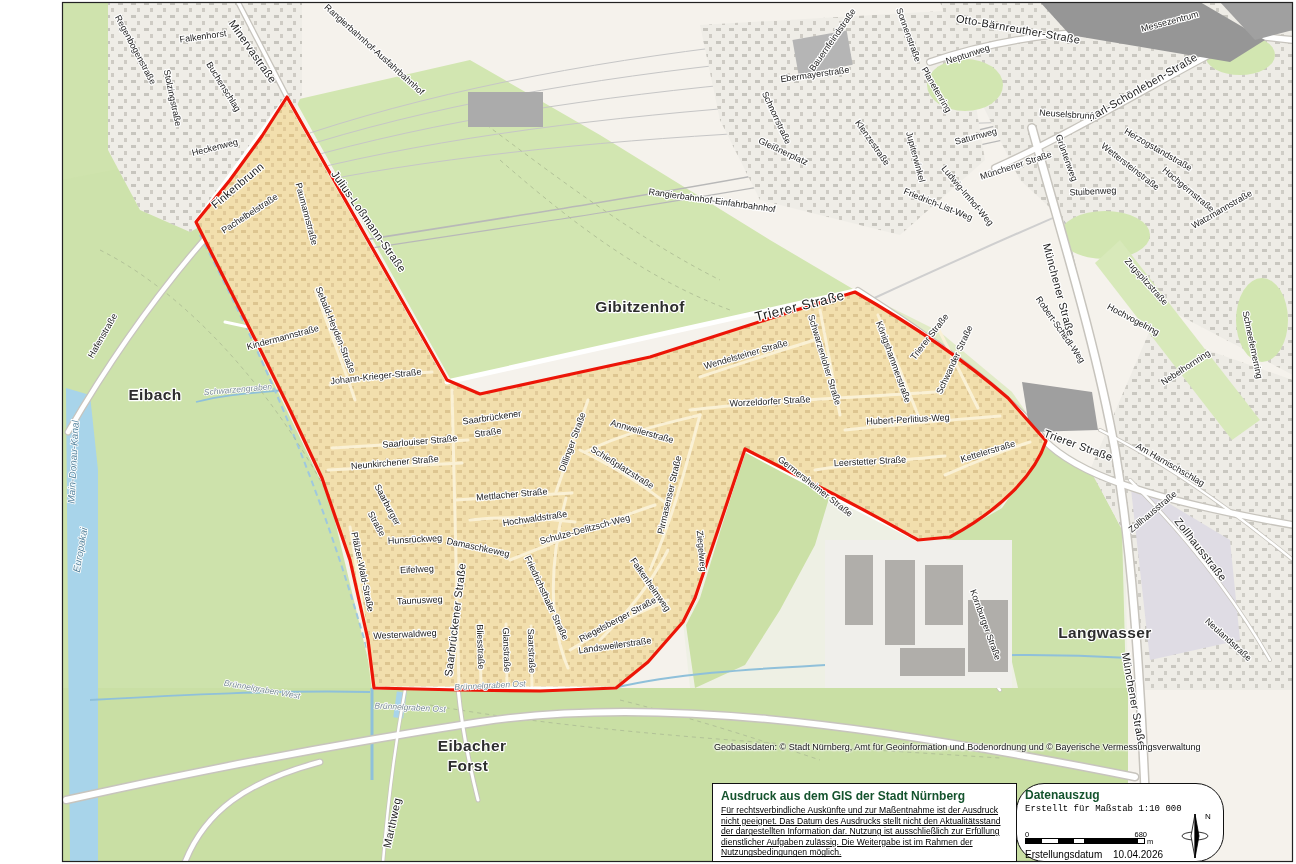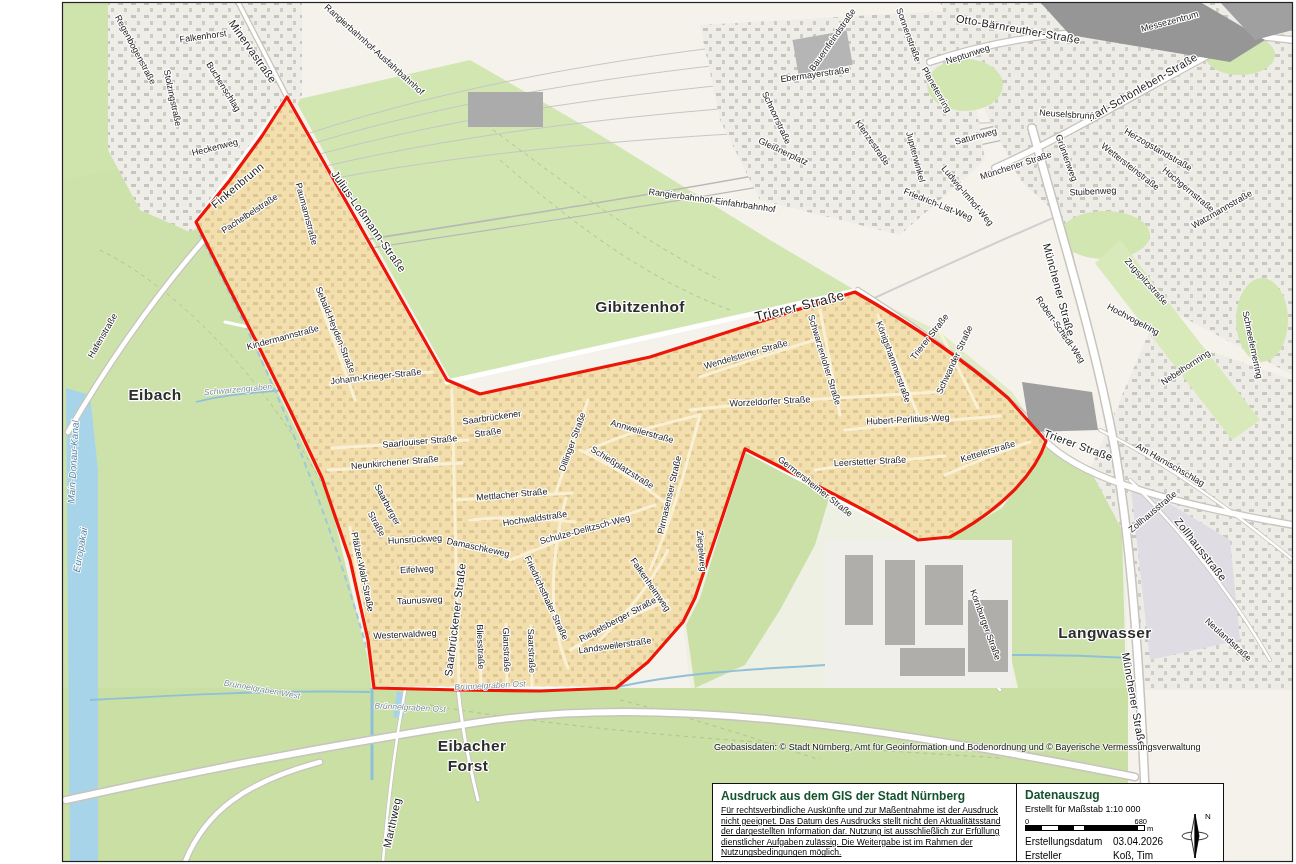--- a/index.html
+++ b/index.html
@@ -19,24 +19,24 @@
   text.sm {font-size:8.5px;font-style:italic;fill:#7c8d96;stroke-width:1.6px;}
 
   
   .attribution{position:absolute;left:714px;top:742px;width:580px;
     font-size:9px;line-height:11px;color:#111;
     text-shadow:0 0 2px #fff,0 0 2px #fff,0 0 3px #fff,1px 1px 2px #fff,-1px -1px 2px #fff;}
 
   
   .box{position:absolute;background:#fff;border:1.6px solid #111;box-sizing:border-box;}
   .box-disclaimer{left:712px;top:783px;width:305px;height:79px;padding:5px 8px;}
-  .box-data{left:1016px;top:783px;width:208px;height:79px;padding:4px 8px;}
+  .box-data{left:1016px;top:783px;width:208px;height:79px;padding:4px 8px;border-radius:28px;}
   .box-title{font-size:12px;font-weight:bold;color:#14532d;margin:0 0 2px 0;}
   .box-body{font-size:8.6px;line-height:10.6px;color:#000;text-decoration:underline;}
-  .scale-note{font-size:9px;margin-bottom:4px;}
+  .scale-note{font-size:9px;margin-bottom:17px;font-family:Liberation Mono, monospace;}
   .sb-wrap{width:122px;}
   .sb-row1{display:flex;justify-content:space-between;font-size:7.5px;line-height:7px;}
   .sb-row2{display:flex;align-items:flex-start;}
   .sb-bar{display:flex;height:6px;border:1px solid #000;width:120px;box-sizing:border-box;}
   .sb-seg{height:100%;}
   .sb-unit{font-size:7.5px;margin-left:2px;line-height:8px;}
   .kv{display:flex;font-size:10px;margin-top:3px;}
   .kv .k{width:88px;}
   .compass{position:absolute;right:6px;top:26px;width:44px;height:50px;}
 </style>
@@ -360,21 +360,21 @@
         <div class="sb-seg" style="width:16px;background:#000"></div>
         <div class="sb-seg" style="width:10px;background:#fff"></div>
         <div class="sb-seg" style="width:54px;background:#000"></div>
         <div class="sb-seg" style="width:6px;background:#fff"></div>
       </div>
       <span class="sb-unit">m</span>
     </div>
   </div>
   <div class="kv">
     <span class="k">Erstellungsdatum</span>
-    <span class="v">03.04.2026</span>
+    <span class="v">10.04.2026</span>
   </div>
   <div class="kv">
     <span class="k">Ersteller</span>
     <span class="v">Koß, Tim</span>
   </div>
   <svg class="compass" viewBox="0 0 44 50">
     <ellipse cx="22" cy="26" rx="13" ry="4" fill="none" stroke="#000" stroke-width="0.8"></ellipse>
     <path d="M22,4 L18,26 L22,48 Z" fill="#ffffff" stroke="#000" stroke-width="0.8"></path>
     <path d="M22,4 L26,26 L22,48 Z" fill="#000000" stroke="#000" stroke-width="0.8"></path>
     <text x="32" y="9" font-size="8" font-family="Liberation Sans, sans-serif">N</text>

